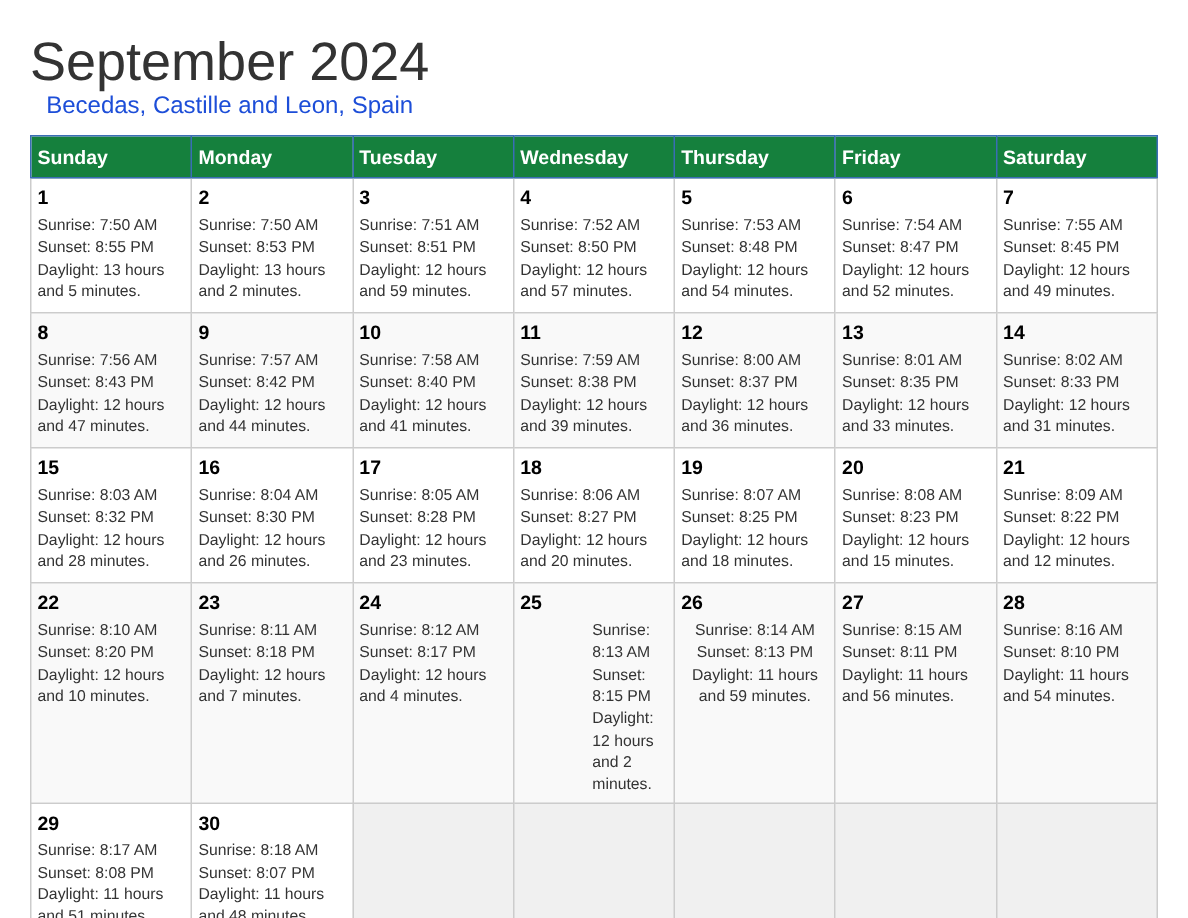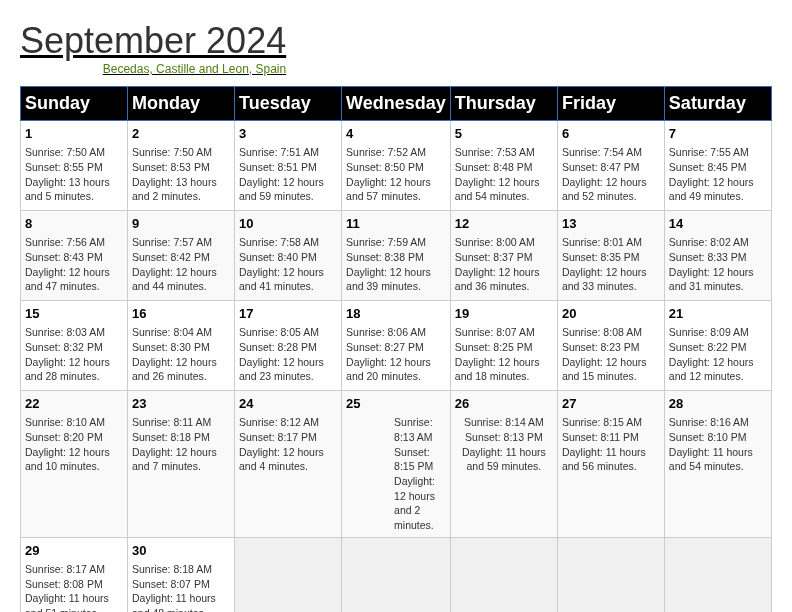--- a/index.html
+++ b/index.html
@@ -15,43 +15,42 @@
       justify-content: space-between;
       align-items: flex-start;
       margin-bottom: 10px;
     }
     .logo {
       display: flex;
       align-items: center;
       gap: 4px;
     }
     .title-area {
-      text-align: right;
-      text-decoration: underline;
+      text-align: center;
     }
     .main-title {
       font-size: 36px;
       font-weight: normal;
       color: #333;
     }
     .subtitle {
-      font-size: 12px;
-      color: #4d7c0f;
+      font-size: 16px;
+      color: #1d4ed8;
     }
     table {
       width: 100%;
       border-collapse: collapse;
       font-size: 11px;
     }
     thead tr th {
-      background-color: #000000;
+      background-color: #15803d;
       color: #fff;
       padding: 6px 4px;
       text-align: left;
-      font-size: 18px;
+      font-size: 13px;
       font-weight: bold;
       border: 1px solid #3a6db5;
     }
     tbody tr td {
       border: 1px solid #ccc;
       padding: 4px 4px;
       vertical-align: top;
       width: calc(100% / 7);
       background: #fff;
       line-height: 1.4;

